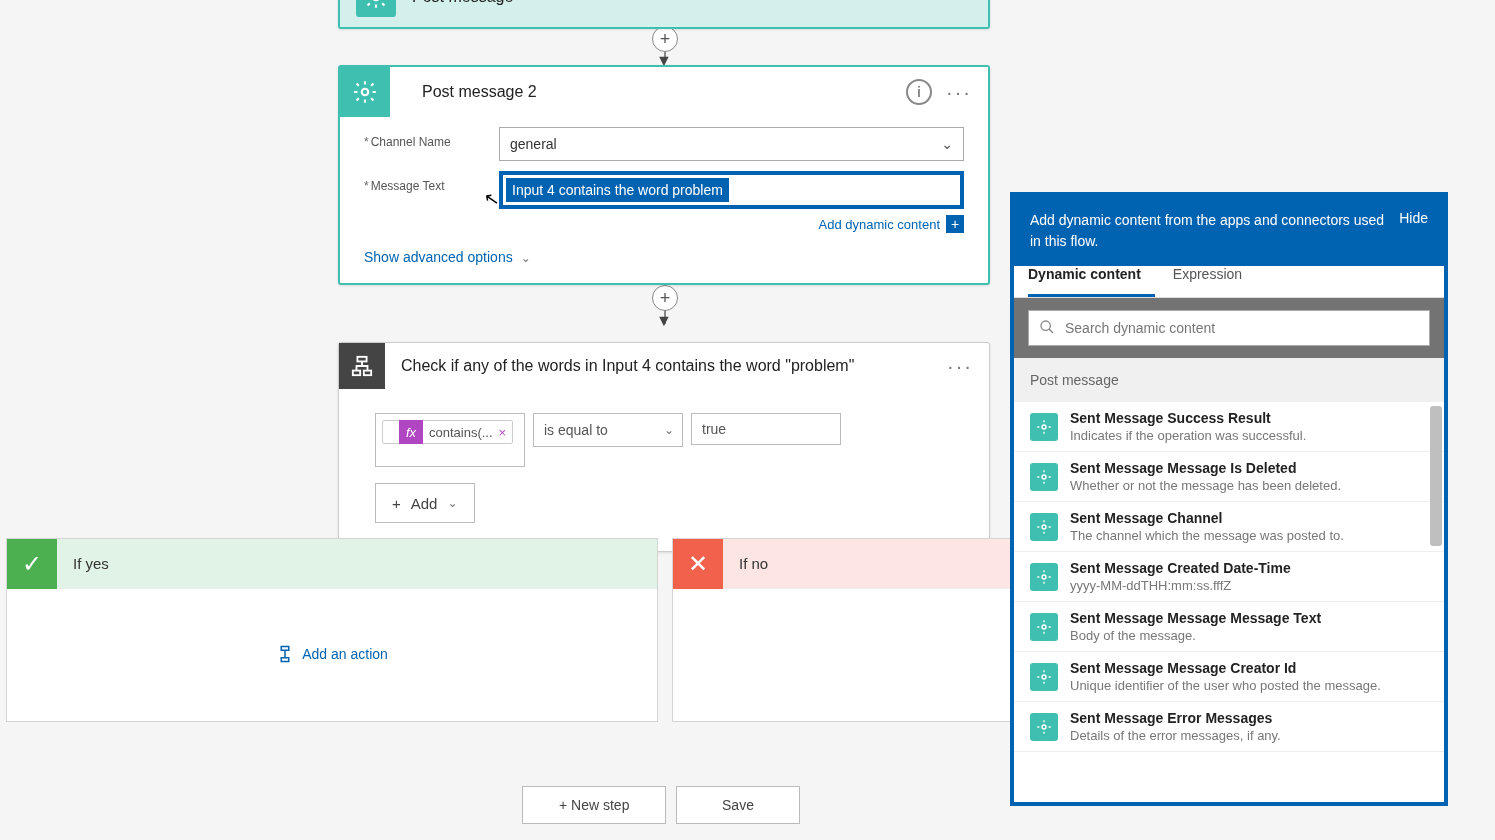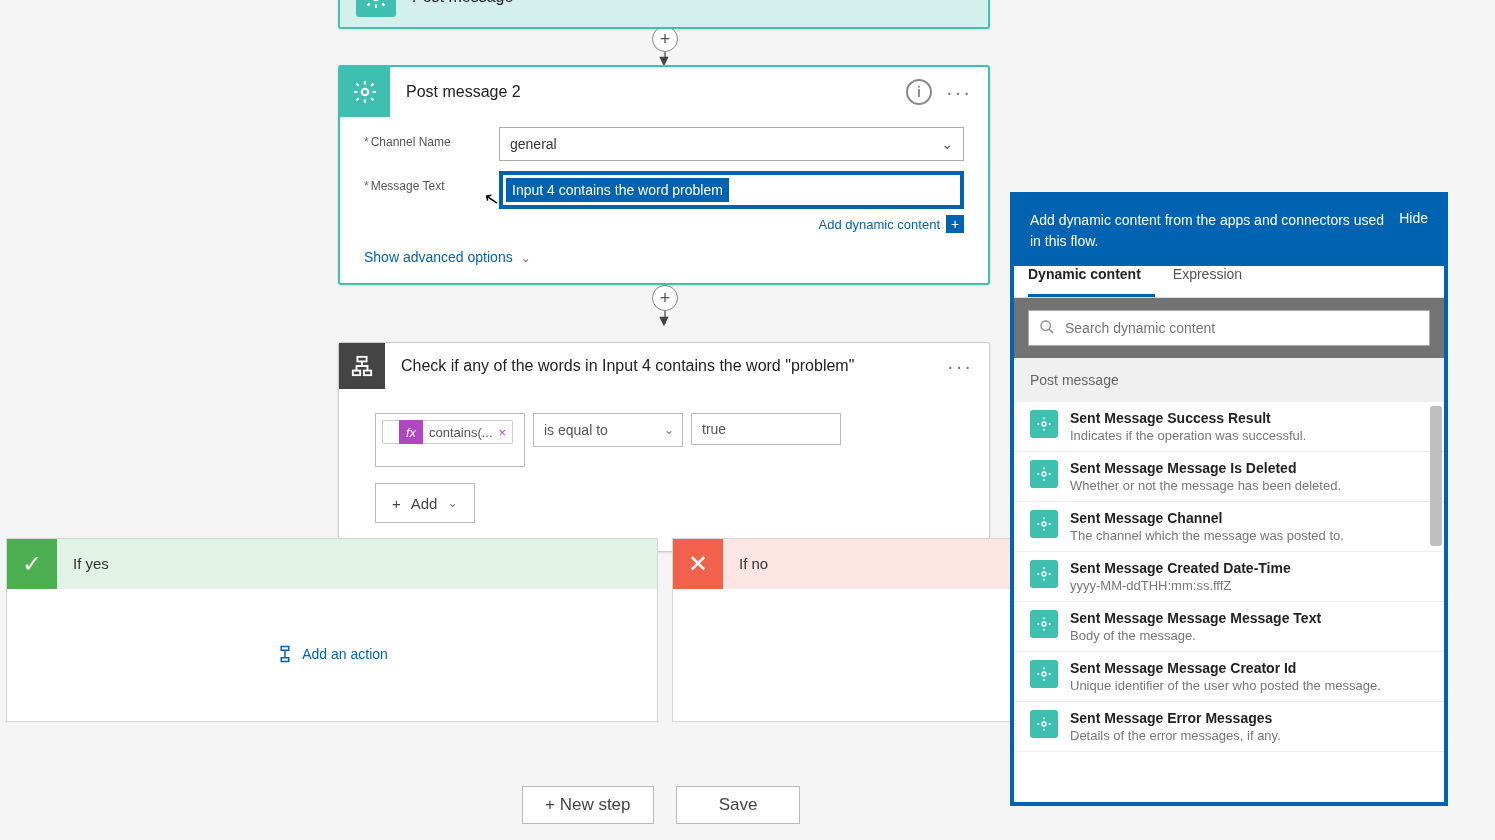--- a/index.html
+++ b/index.html
@@ -20,21 +20,21 @@
   .card-info { width: 26px; height: 26px; border-radius: 50%; border: 2px solid #888; color: #888; font-size: 14px; font-weight: bold; display:flex; align-items:center; justify-content:center; margin-right: 14px; cursor: pointer; }
   .card-menu { color: #777; font-size: 20px; letter-spacing: 2px; cursor: pointer; }
 
   
   #card-pm1 { left: 338px; top: -35px; width: 652px; border: 2px solid #3fbfb0; }
   #card-pm1 .card-header { background: #d4f0ec; }
   .icon-green { background: #3fbfb0; }
 
   
   #card-pm2 { left: 338px; top: 65px; width: 652px; border: 2px solid #3fbfb0; }
-  #card-pm2 .card-header { background: #fff; padding: 0; height: 50px; }
+  #card-pm2 .card-header { background: #fff; padding: 0; height: 50px; gap: 16px; }
   #card-pm2 .hdr-icon-wrap { width: 50px; height: 50px; background: #3fbfb0; display:flex; align-items:center; justify-content:center; color:#fff; font-size: 22px; }
   #card-pm2 .hdr-rest { flex:1; display:flex; align-items: center; padding: 0 16px; }
   .form-row { display:flex; align-items: flex-start; padding: 10px 24px 0 24px; }
   .form-label { width: 135px; font-size: 12px; color: #555; padding-top: 8px; }
   .form-label .req { color: #666; margin-right: 2px; }
   .form-field { flex: 1; }
   .select-box { border: 1px solid #aaa; height: 34px; display:flex; align-items:center; padding: 0 10px; font-size: 14px; color: #333; position: relative; cursor: pointer; }
   .select-box .chev { position: absolute; right: 10px; color: #555; font-size: 14px; }
   .msg-input-wrap { border: 4px solid #0063b1; padding: 3px; }
   .msg-input-inner { background: #0063b1; color: #fff; font-size: 14px; padding: 4px 6px; display: inline-block; }
@@ -69,37 +69,37 @@
   .yes-bg { background:#e0f3e6; }
   .no-bg { background:#fde5e3; }
   .yes-ic { background:#4caf50; }
   .no-ic  { background:#f1614b; }
   .branch-title { flex:1; padding: 0 16px; font-size: 15px; color:#333; }
   .branch-body { display:flex; align-items:center; justify-content:center; height: 130px; }
   .add-action { color:#0063b1; font-size: 14px; display:flex; align-items:center; gap: 8px; cursor:pointer; }
   .add-action svg { stroke:#0063b1; }
 
   
-  .btm-btn { position:absolute; top: 786px; border: 1px solid #bbb; height: 38px; padding: 0 22px; font-size: 17px; color:#444; background:#fff; display:flex; align-items:center; cursor:pointer; }
+  .btm-btn { position:absolute; top: 786px; border: 1px solid #bbb; height: 38px; padding: 0 36px; font-size: 14px; color:#444; background:#fff; display:flex; align-items:center; cursor:pointer; }
   #btn-newstep { left: 522px; }
   #btn-save { left: 676px; width: 124px; justify-content: center; }
 
   
   #dyn-panel { position:absolute; left: 1010px; top: 192px; width: 438px; height: 614px; border: 4px solid #0063b1; background:#fff; display:flex; flex-direction: column; }
   .dyn-top { background:#0063b1; color:#fff; padding: 14px 16px; display:flex; }
   .dyn-top-text { flex:1; font-size: 14px; line-height: 1.5; }
   .dyn-hide { font-size: 14px; cursor:pointer; padding-left: 12px; }
   .dyn-tabs { display:flex; border-bottom: 1px solid #ddd; padding: 0 14px; }
   .dyn-tab { padding: 0 14px 12px 0; margin-right: 18px; font-size: 14px; color:#555; cursor:pointer; }
   .dyn-tab.active { color:#222; font-weight:600; border-bottom: 3px solid #0063b1; }
   .dyn-search-wrap { background:#737373; padding: 12px 14px; }
   .dyn-search { background:#fff; border:1px solid #aaa; height:36px; display:flex; align-items:center; padding: 0 10px; gap: 10px; color:#777; font-size: 14px; }
   .dyn-body { flex:1; overflow-y:auto; position: relative; }
   .dyn-section-title { padding: 14px 16px; font-size: 14px; color:#666; background:#f0f0f0; }
-  .dyn-item { display:flex; align-items:flex-start; padding: 8px 16px; border-bottom: 1px solid #eee; cursor:pointer; }
+  .dyn-item { display:flex; align-items:center; padding: 8px 16px; border-bottom: 1px solid #eee; cursor:pointer; }
   .dyn-item-icon { width:28px; height:28px; background:#3fbfb0; border-radius:3px; margin-right: 12px; display:flex; align-items:center; justify-content:center; color:#fff; font-size:16px; flex-shrink:0; }
   .dyn-item-name { font-size:14px; font-weight:600; color:#222; }
   .dyn-item-desc { font-size:13px; color:#777; margin-top:2px; }
   .dyn-scroll-thumb { position:absolute; right:2px; top: 48px; width:12px; height:140px; background:#bfbfbf; border-radius:3px;}
   
   
   .cursor { position:absolute; left: 484px; top: 188px; font-size: 18px; color:#000; transform: rotate(-10deg); pointer-events:none; }
 
   
   .gear-svg { width: 26px; height: 26px; }

